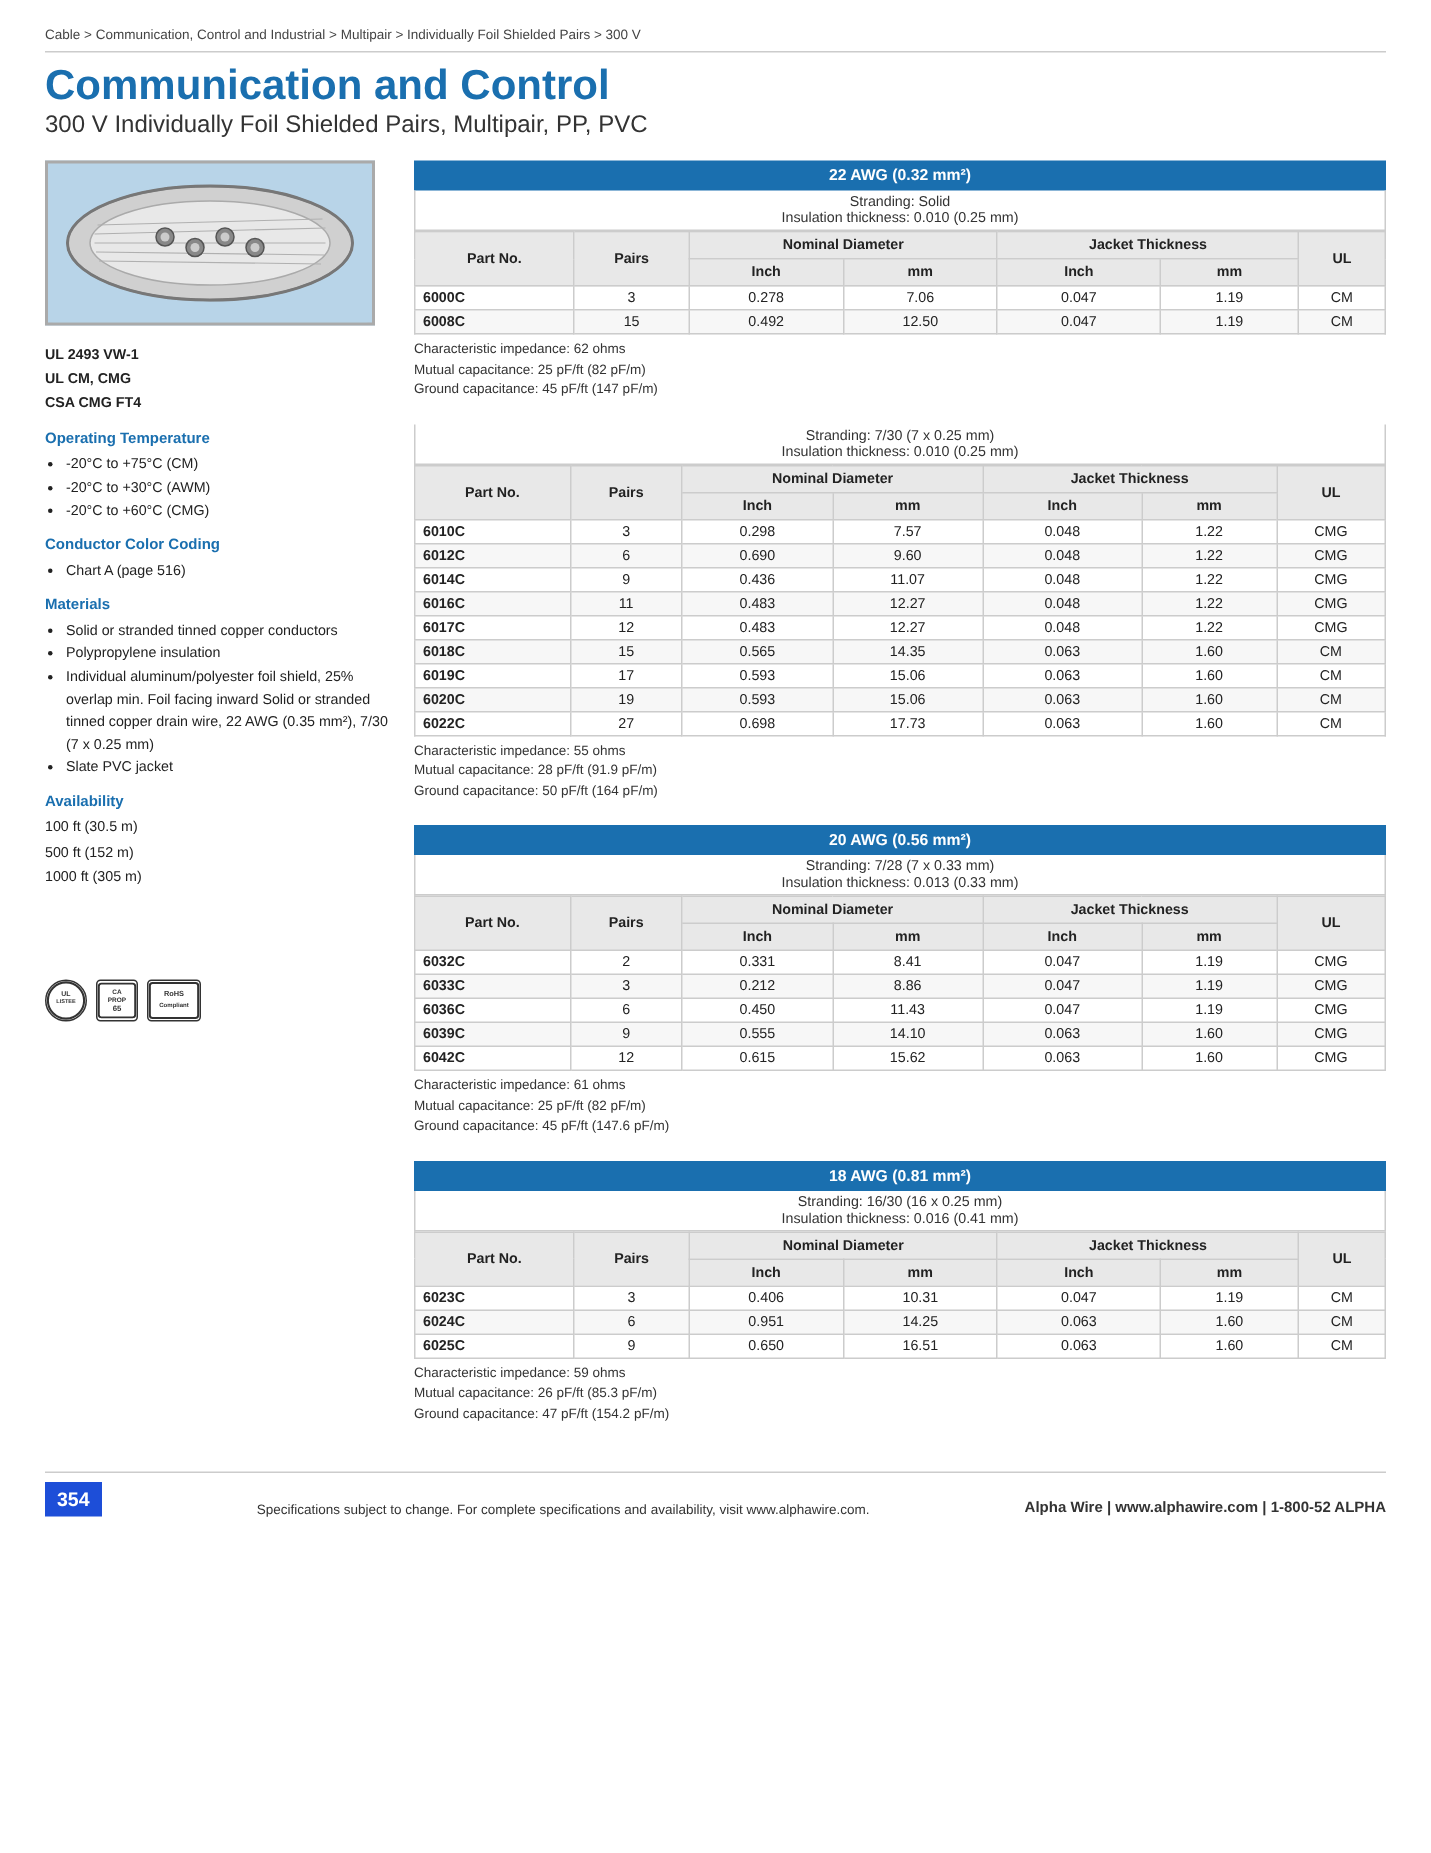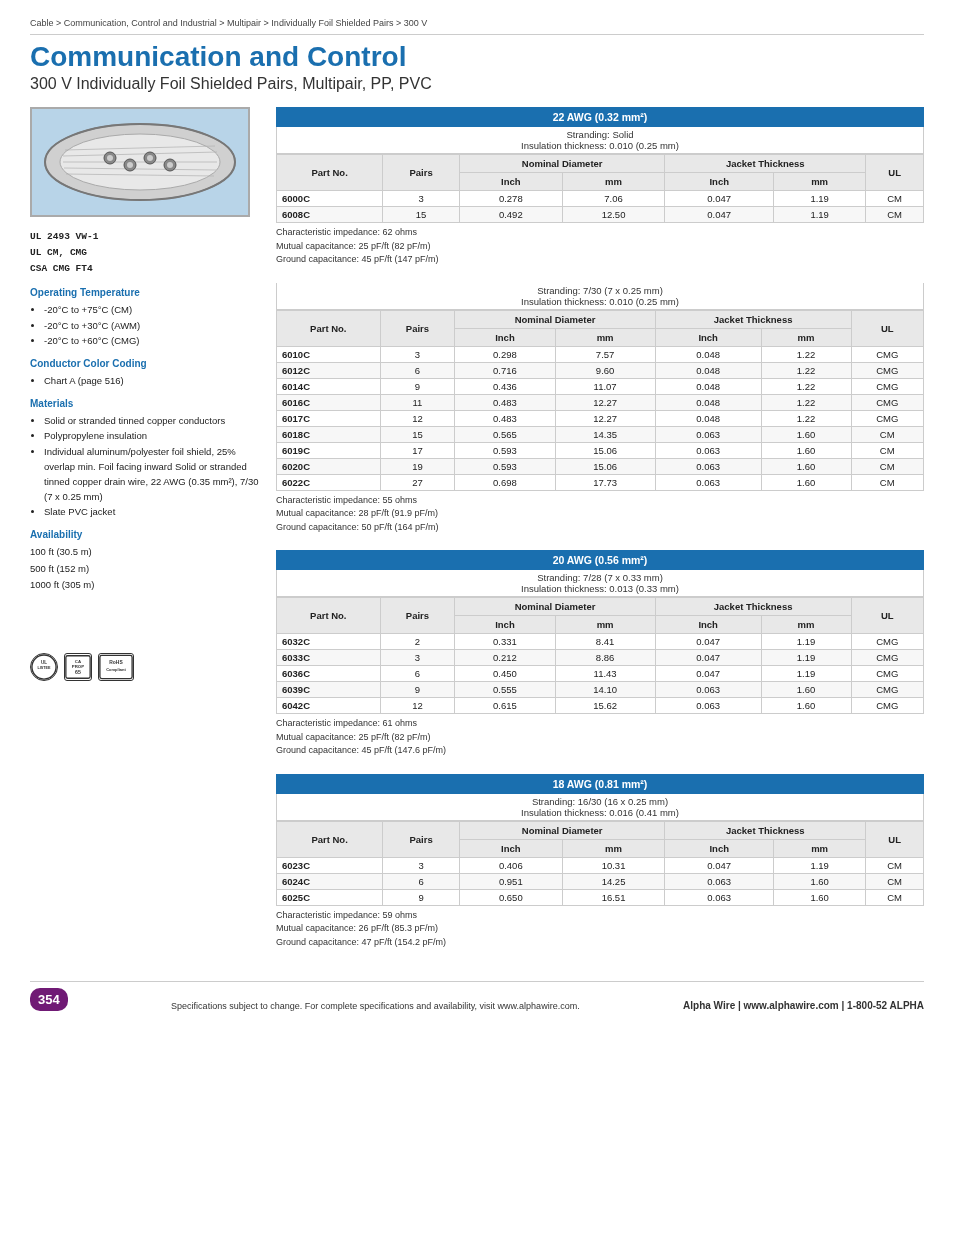--- a/index.html
+++ b/index.html
@@ -52,21 +52,20 @@
       justify-content: center;
     }
     
     .cert-row {
       margin-bottom: 10px;
     }
     .cert-row p {
       font-size: 10px;
       font-weight: bold;
       line-height: 1.6;
-      font-family: Liberation Mono, monospace;
     }
     .section-heading {
       font-size: 10px;
       font-weight: bold;
       color: #1a6faf;
       margin-top: 10px;
       margin-bottom: 4px;
     }
     .left-panel ul {
       list-style: disc;
@@ -144,26 +143,25 @@
       border-top: 1px solid #ccc;
       margin-top: 16px;
       padding-top: 6px;
     }
     .footer-left {
       display: flex;
       align-items: center;
       gap: 8px;
     }
     .page-num-box {
-      background: #701a75;
+      background: #1d4ed8;
       color: #fff;
       font-size: 13px;
       font-weight: bold;
       padding: 4px 8px;
-      border-radius: 10px;
     }
     .footer-center {
       font-size: 9px;
       text-align: center;
       color: #333;
       flex: 1;
       padding: 0 10px;
     }
     .footer-right {
       font-size: 10px;
@@ -377,21 +375,21 @@
         <td>3</td>
         <td>0.298</td>
         <td>7.57</td>
         <td>0.048</td>
         <td>1.22</td>
         <td>CMG</td>
       </tr>
             <tr>
         <td>6012C</td>
         <td>6</td>
-        <td>0.716</td>
+        <td>0.690</td>
         <td>9.60</td>
         <td>0.048</td>
         <td>1.22</td>
         <td>CMG</td>
       </tr>
             <tr>
         <td>6014C</td>
         <td>9</td>
         <td>0.436</td>
         <td>11.07</td>

